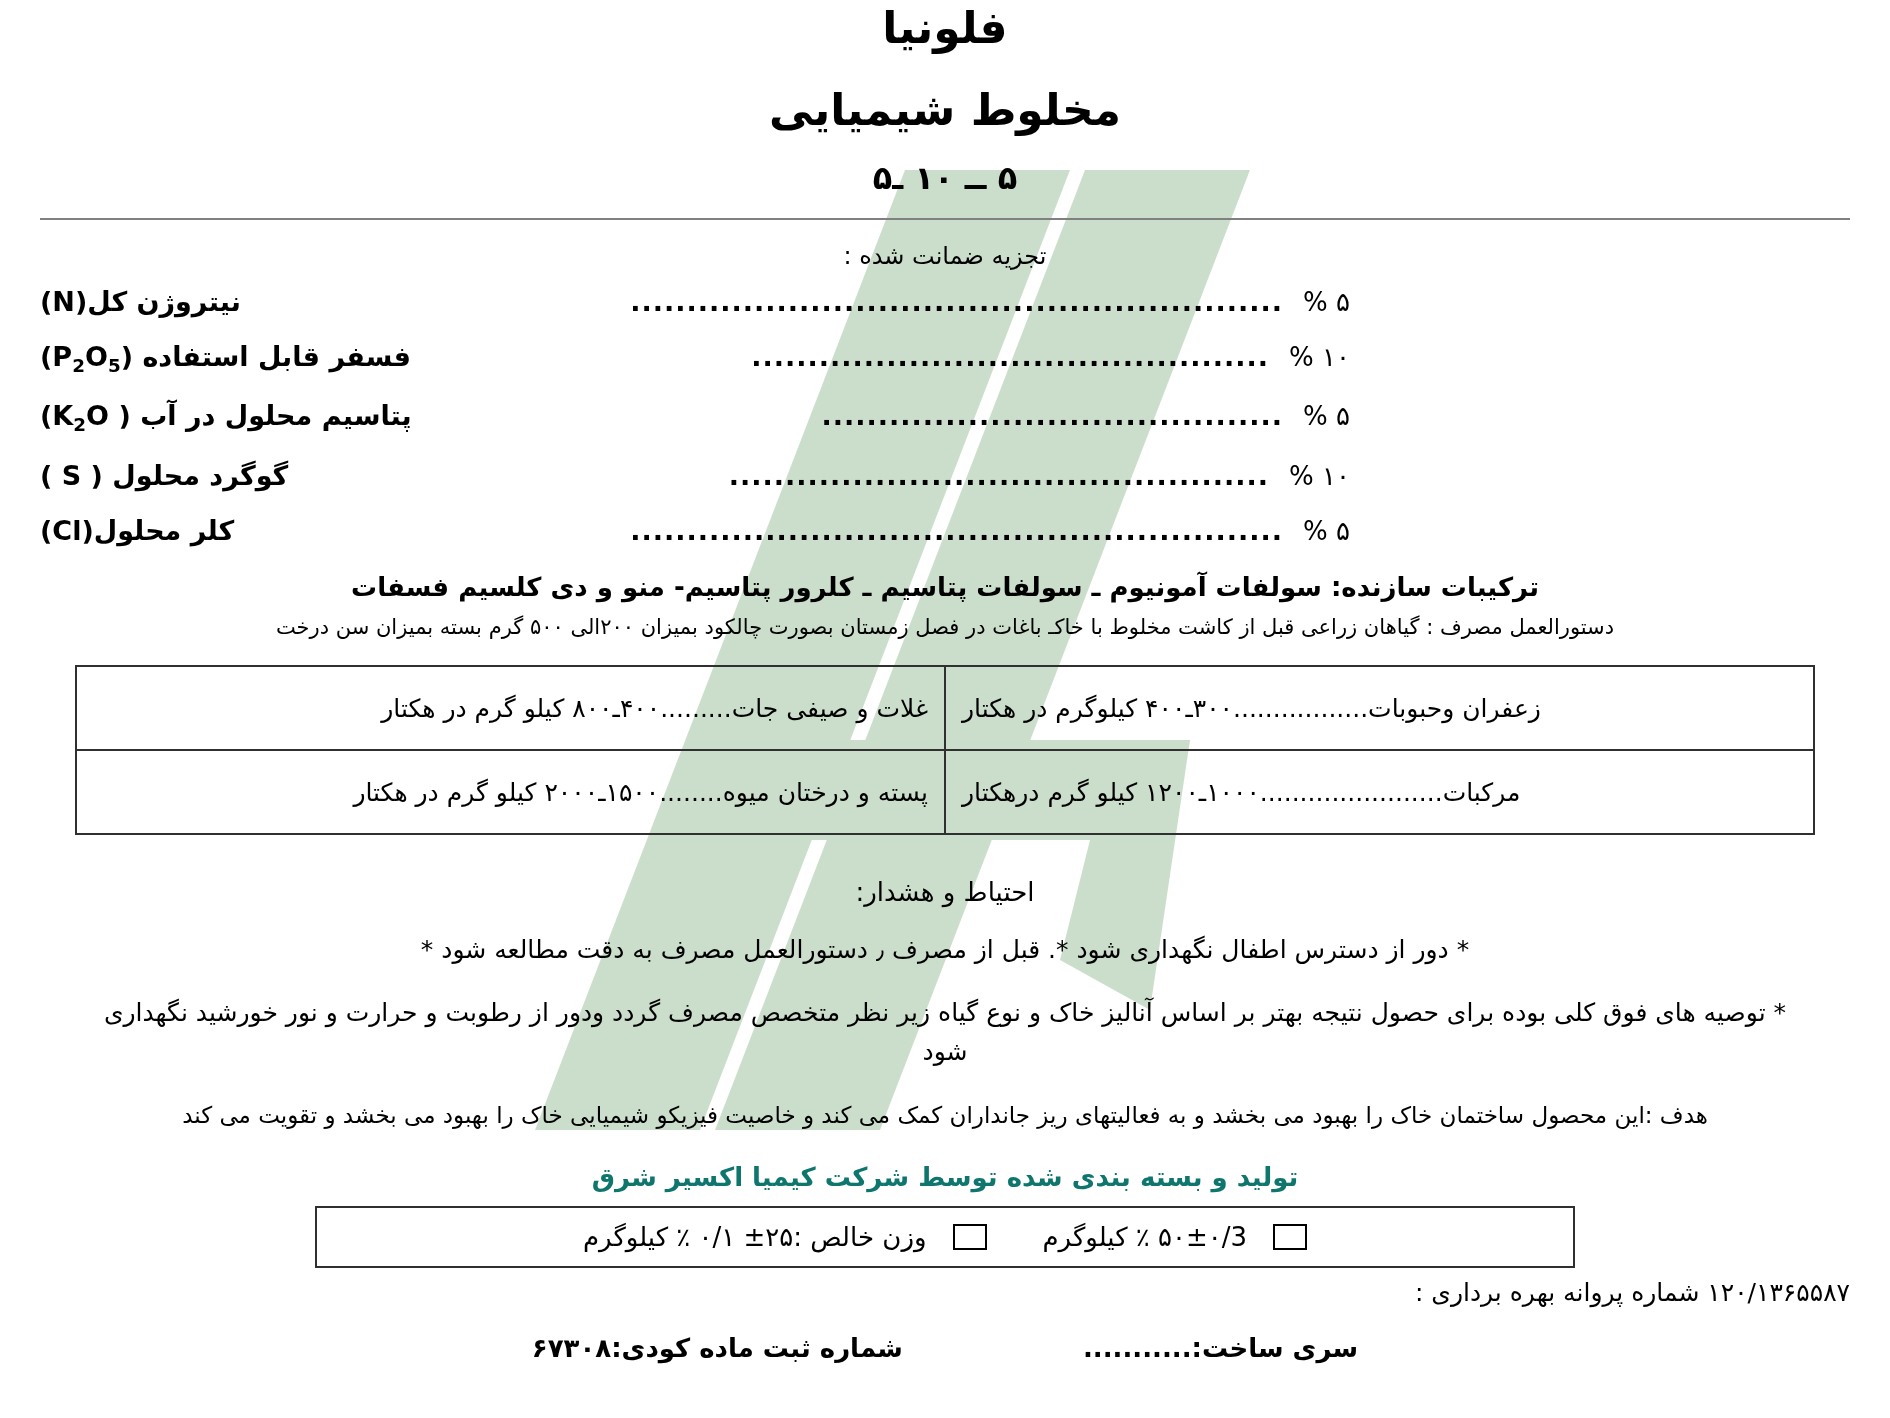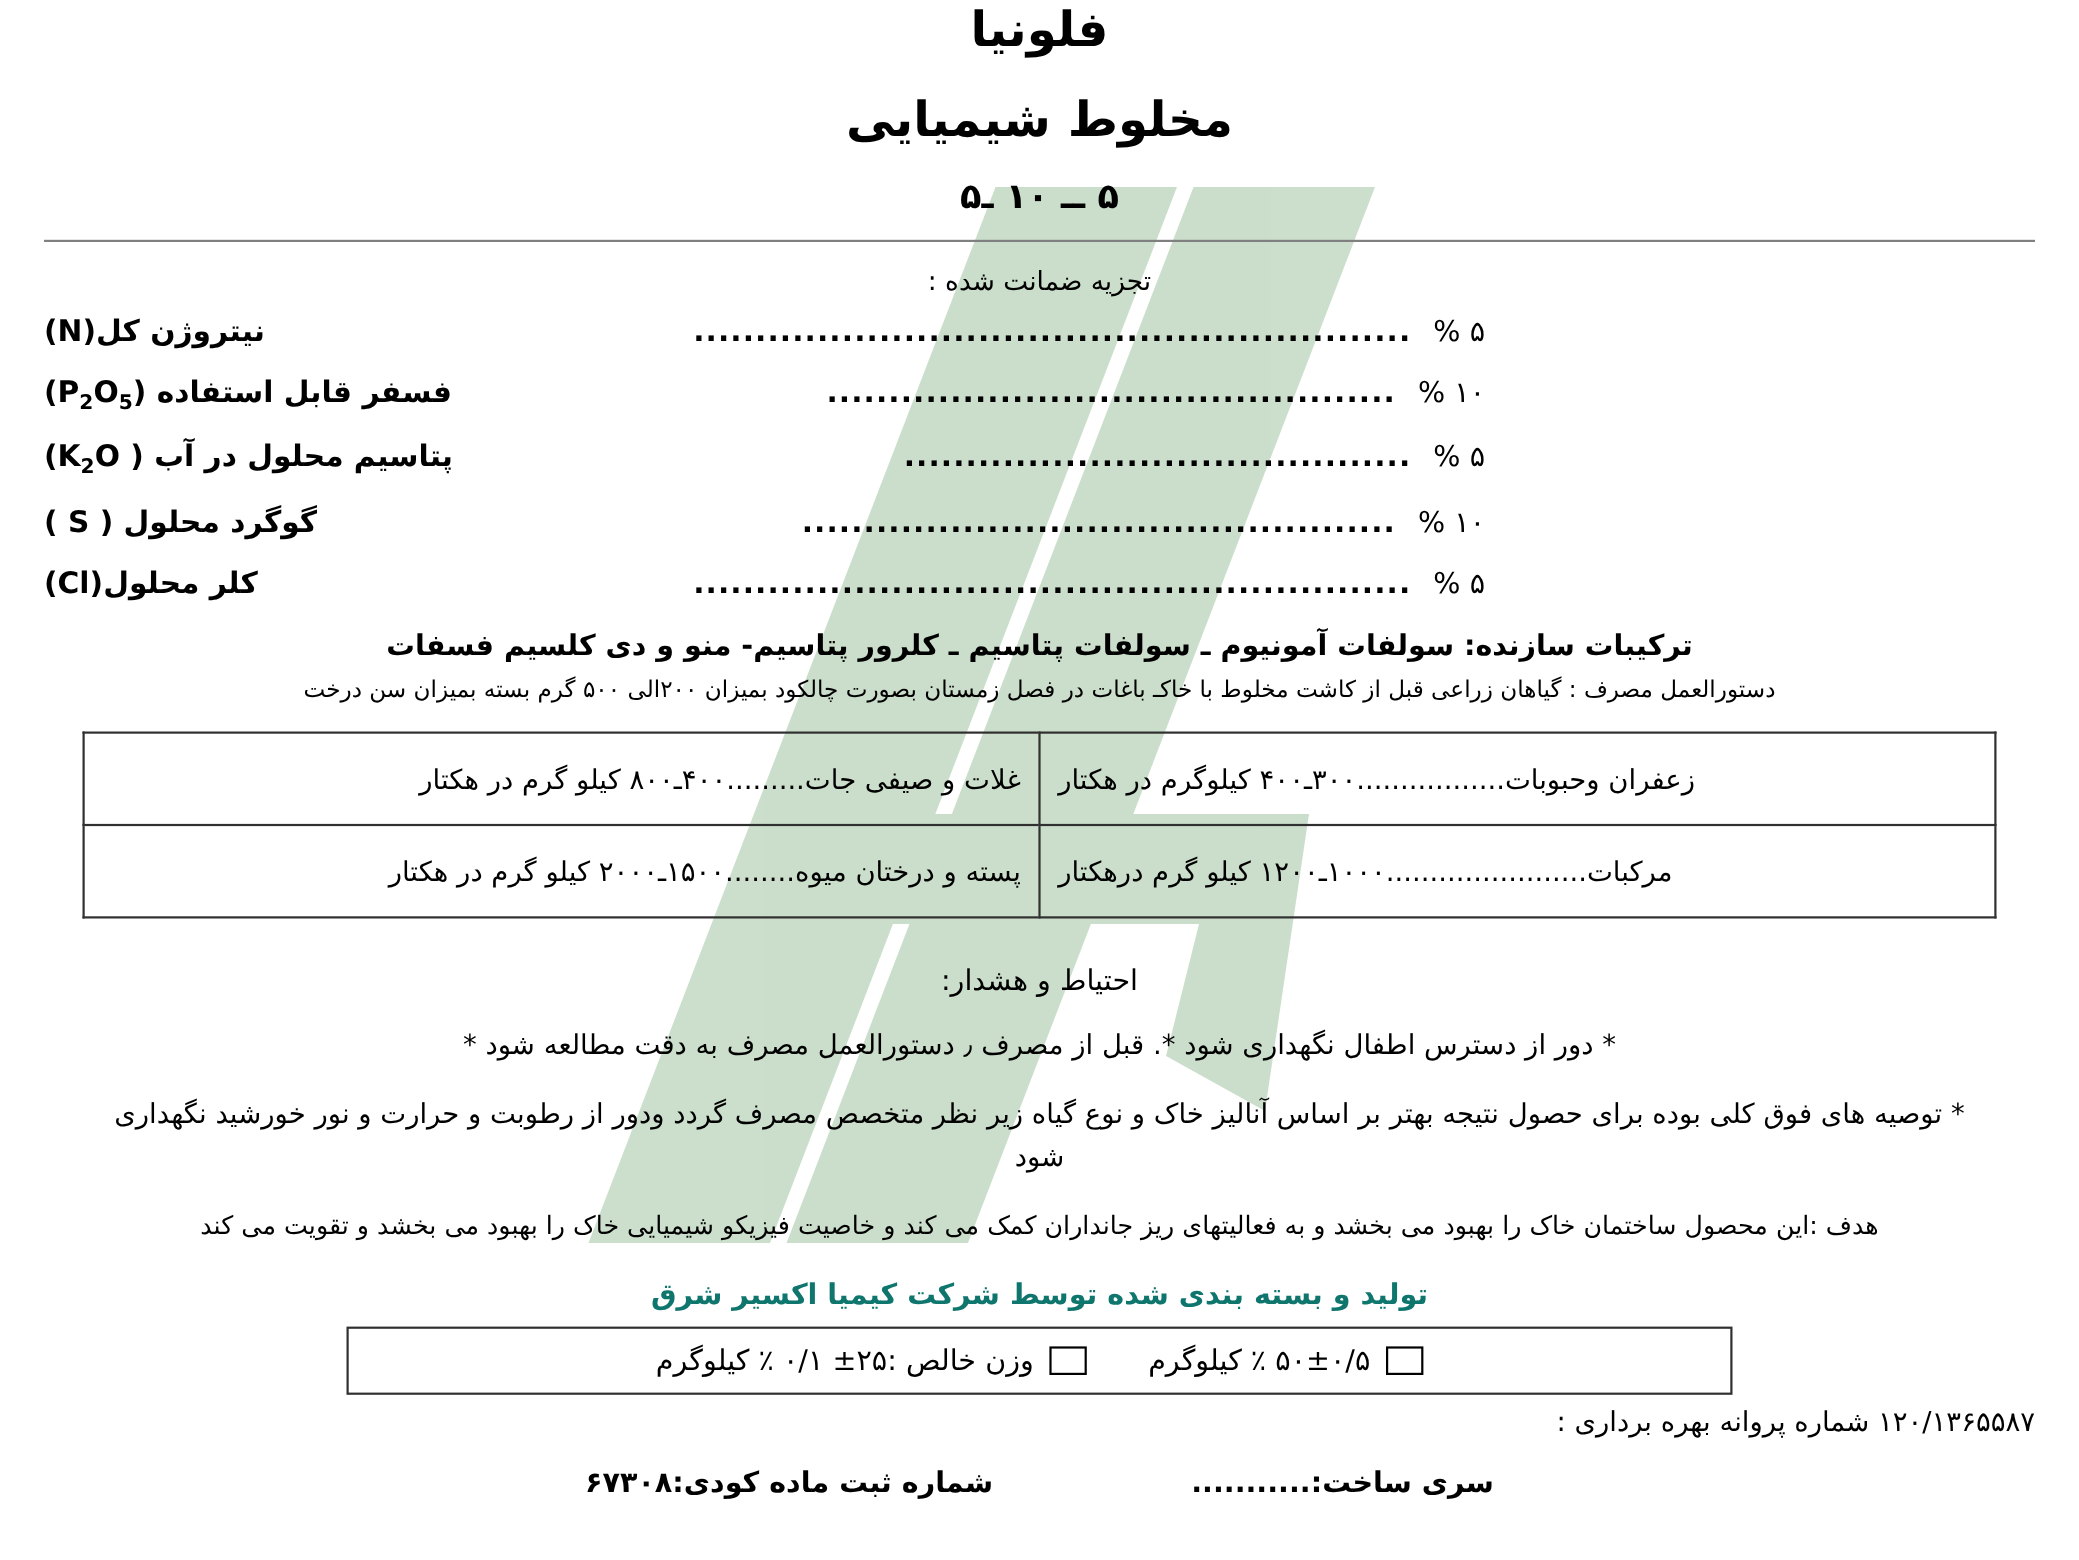--- a/index.html
+++ b/index.html
@@ -181,21 +181,21 @@
     align-items: center;
     justify-content: center;
     gap: 56px;
     font-size: 26px;
     padding: 0 24px;
     box-sizing: border-box;
   }
   .weight-item {
     display: flex;
     align-items: center;
-    gap: 14px;
+    gap: 26px;
     white-space: nowrap;
   }
   .checkbox {
     display: inline-block;
     width: 30px;
     height: 22px;
     border: 2px solid #000;
     flex: 0 0 auto;
   }
   .license {
@@ -289,21 +289,21 @@
   <div class="warn-heading">احتیاط و هشدار:</div>
   <div class="warn-line">* دور از دسترس اطفال نگهداری شود *. قبل از مصرف ٫ دستورالعمل مصرف به دقت مطالعه شود *</div>
   <div class="warn-line">* توصیه های فوق کلی بوده برای حصول نتیجه بهتر بر اساس آنالیز خاک و نوع گیاه زیر نظر متخصص مصرف گردد ودور از رطوبت و حرارت و نور خورشید نگهداری شود</div>
   <div class="goal-line">هدف :این محصول ساختمان خاک را بهبود می بخشد و به فعالیتهای ریز جانداران کمک می کند و خاصیت فیزیکو شیمیایی خاک را بهبود می بخشد و تقویت می کند</div>
 
   <div class="producer">تولید و بسته بندی شده توسط شرکت کیمیا اکسیر شرق</div>
 
   <div class="weight-box">
     <span class="weight-item">
       <span class="checkbox"></span>
-      <span>۵۰±۰/۵ ٪ کیلوگرم</span>
+      <span>۵۰±۰/3 ٪ کیلوگرم</span>
     </span>
     <span class="weight-item">
       <span class="checkbox"></span>
       <span>وزن خالص :۲۵± ۰/۱ ٪ کیلوگرم</span>
     </span>
   </div>
 
   <div class="license">
     <span>۱۲۰/۱۳۶۵۵۸۷</span>
     <span>شماره پروانه بهره برداری  :</span>

